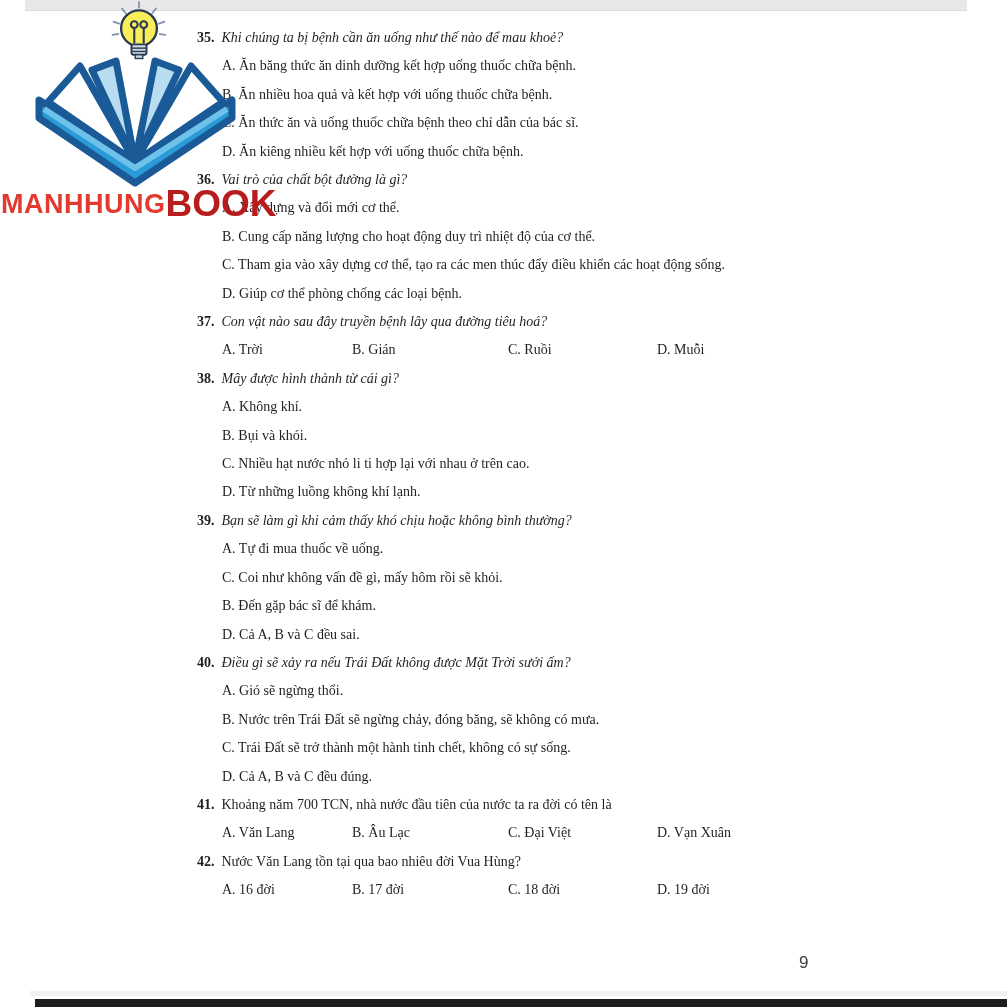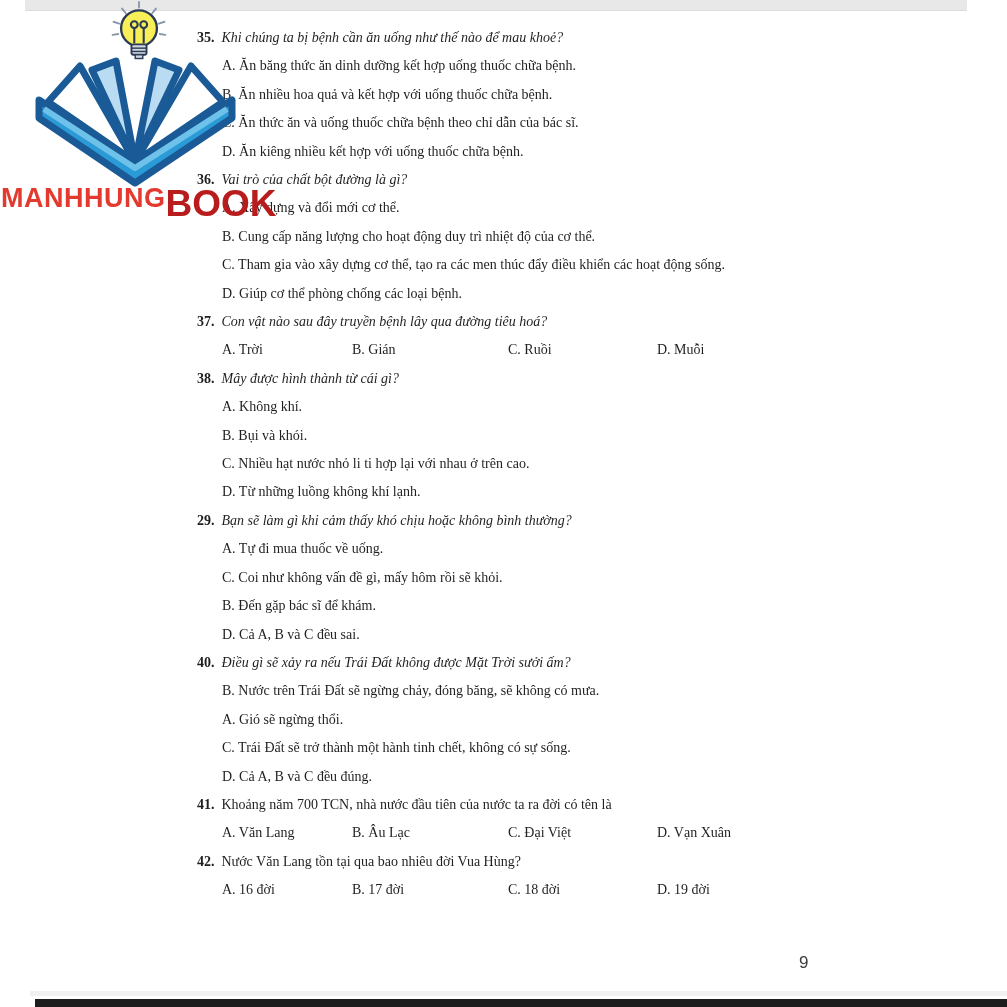--- a/index.html
+++ b/index.html
@@ -22,21 +22,21 @@
   .opt{padding-left:51px;text-indent:-26px}
   .opt-row{position:relative;height:28.4px}
   .opt-col{position:absolute;top:0;white-space:nowrap}
 
   
   .logo-wrap{position:absolute;left:0;top:0;width:300px;height:235px;z-index:5;pointer-events:none}
   .bulb-svg{position:absolute;left:105px;top:1px;width:68px;height:66px}
   .book-svg{position:absolute;left:34px;top:56px;width:204px;height:132px}
   .brand-text{
     position:absolute;left:1px;top:183px;width:300px;
-    display:flex;align-items:flex-start;
+    display:flex;align-items:center;
     font-family:"Liberation Sans", sans-serif;
     mix-blend-mode:multiply;white-space:nowrap;
   }
   .brand-part1{font-size:27px;font-weight:700;color:#e23a2e;letter-spacing:.5px}
   .brand-part2{font-size:37px;font-weight:800;color:#b91c1c;letter-spacing:0}
 
   .page-number{
     position:absolute;left:799px;top:953px;z-index:1;
     font-family:"Liberation Sans", sans-serif;
     font-size:17px;color:#3c3c3c;
@@ -74,30 +74,30 @@
       </div>
     </div>
     <div class="q-block">
       <div class="q-line"><span class="q-num">38.</span><span class="q-text italic">Mây được hình thành từ cái gì?</span></div>
       <div class="opt">A. Không khí.</div>
       <div class="opt">B. Bụi và khói.</div>
       <div class="opt">C. Nhiều hạt nước nhỏ li ti hợp lại với nhau ở trên cao.</div>
       <div class="opt">D. Từ những luồng không khí lạnh.</div>
     </div>
     <div class="q-block">
-      <div class="q-line"><span class="q-num">29.</span><span class="q-text italic">Bạn sẽ làm gì khi cảm thấy khó chịu hoặc không bình thường?</span></div>
+      <div class="q-line"><span class="q-num">39.</span><span class="q-text italic">Bạn sẽ làm gì khi cảm thấy khó chịu hoặc không bình thường?</span></div>
       <div class="opt">A. Tự đi mua thuốc về uống.</div>
       <div class="opt">C. Coi như không vấn đề gì, mấy hôm rồi sẽ khỏi.</div>
       <div class="opt">B. Đến gặp bác sĩ để khám.</div>
       <div class="opt">D. Cả A, B và C đều sai.</div>
     </div>
     <div class="q-block">
       <div class="q-line"><span class="q-num">40.</span><span class="q-text italic">Điều gì sẽ xảy ra nếu Trái Đất không được Mặt Trời sưởi ấm?</span></div>
+      <div class="opt">A. Gió sẽ ngừng thổi.</div>
       <div class="opt">B. Nước trên Trái Đất sẽ ngừng chảy, đóng băng, sẽ không có mưa.</div>
-      <div class="opt">A. Gió sẽ ngừng thổi.</div>
       <div class="opt">C. Trái Đất sẽ trở thành một hành tinh chết, không có sự sống.</div>
       <div class="opt">D. Cả A, B và C đều đúng.</div>
     </div>
     <div class="q-block">
       <div class="q-line"><span class="q-num">41.</span><span class="q-text">Khoảng năm 700 TCN, nhà nước đầu tiên của nước ta ra đời có tên là</span></div>
       <div class="opt-row">
         <span class="opt-col" style="left: 25px;">A. Văn Lang</span>
         <span class="opt-col" style="left: 155px;">B. Âu Lạc</span>
         <span class="opt-col" style="left: 311px;">C. Đại Việt</span>
         <span class="opt-col" style="left: 460px;">D. Vạn Xuân</span>

